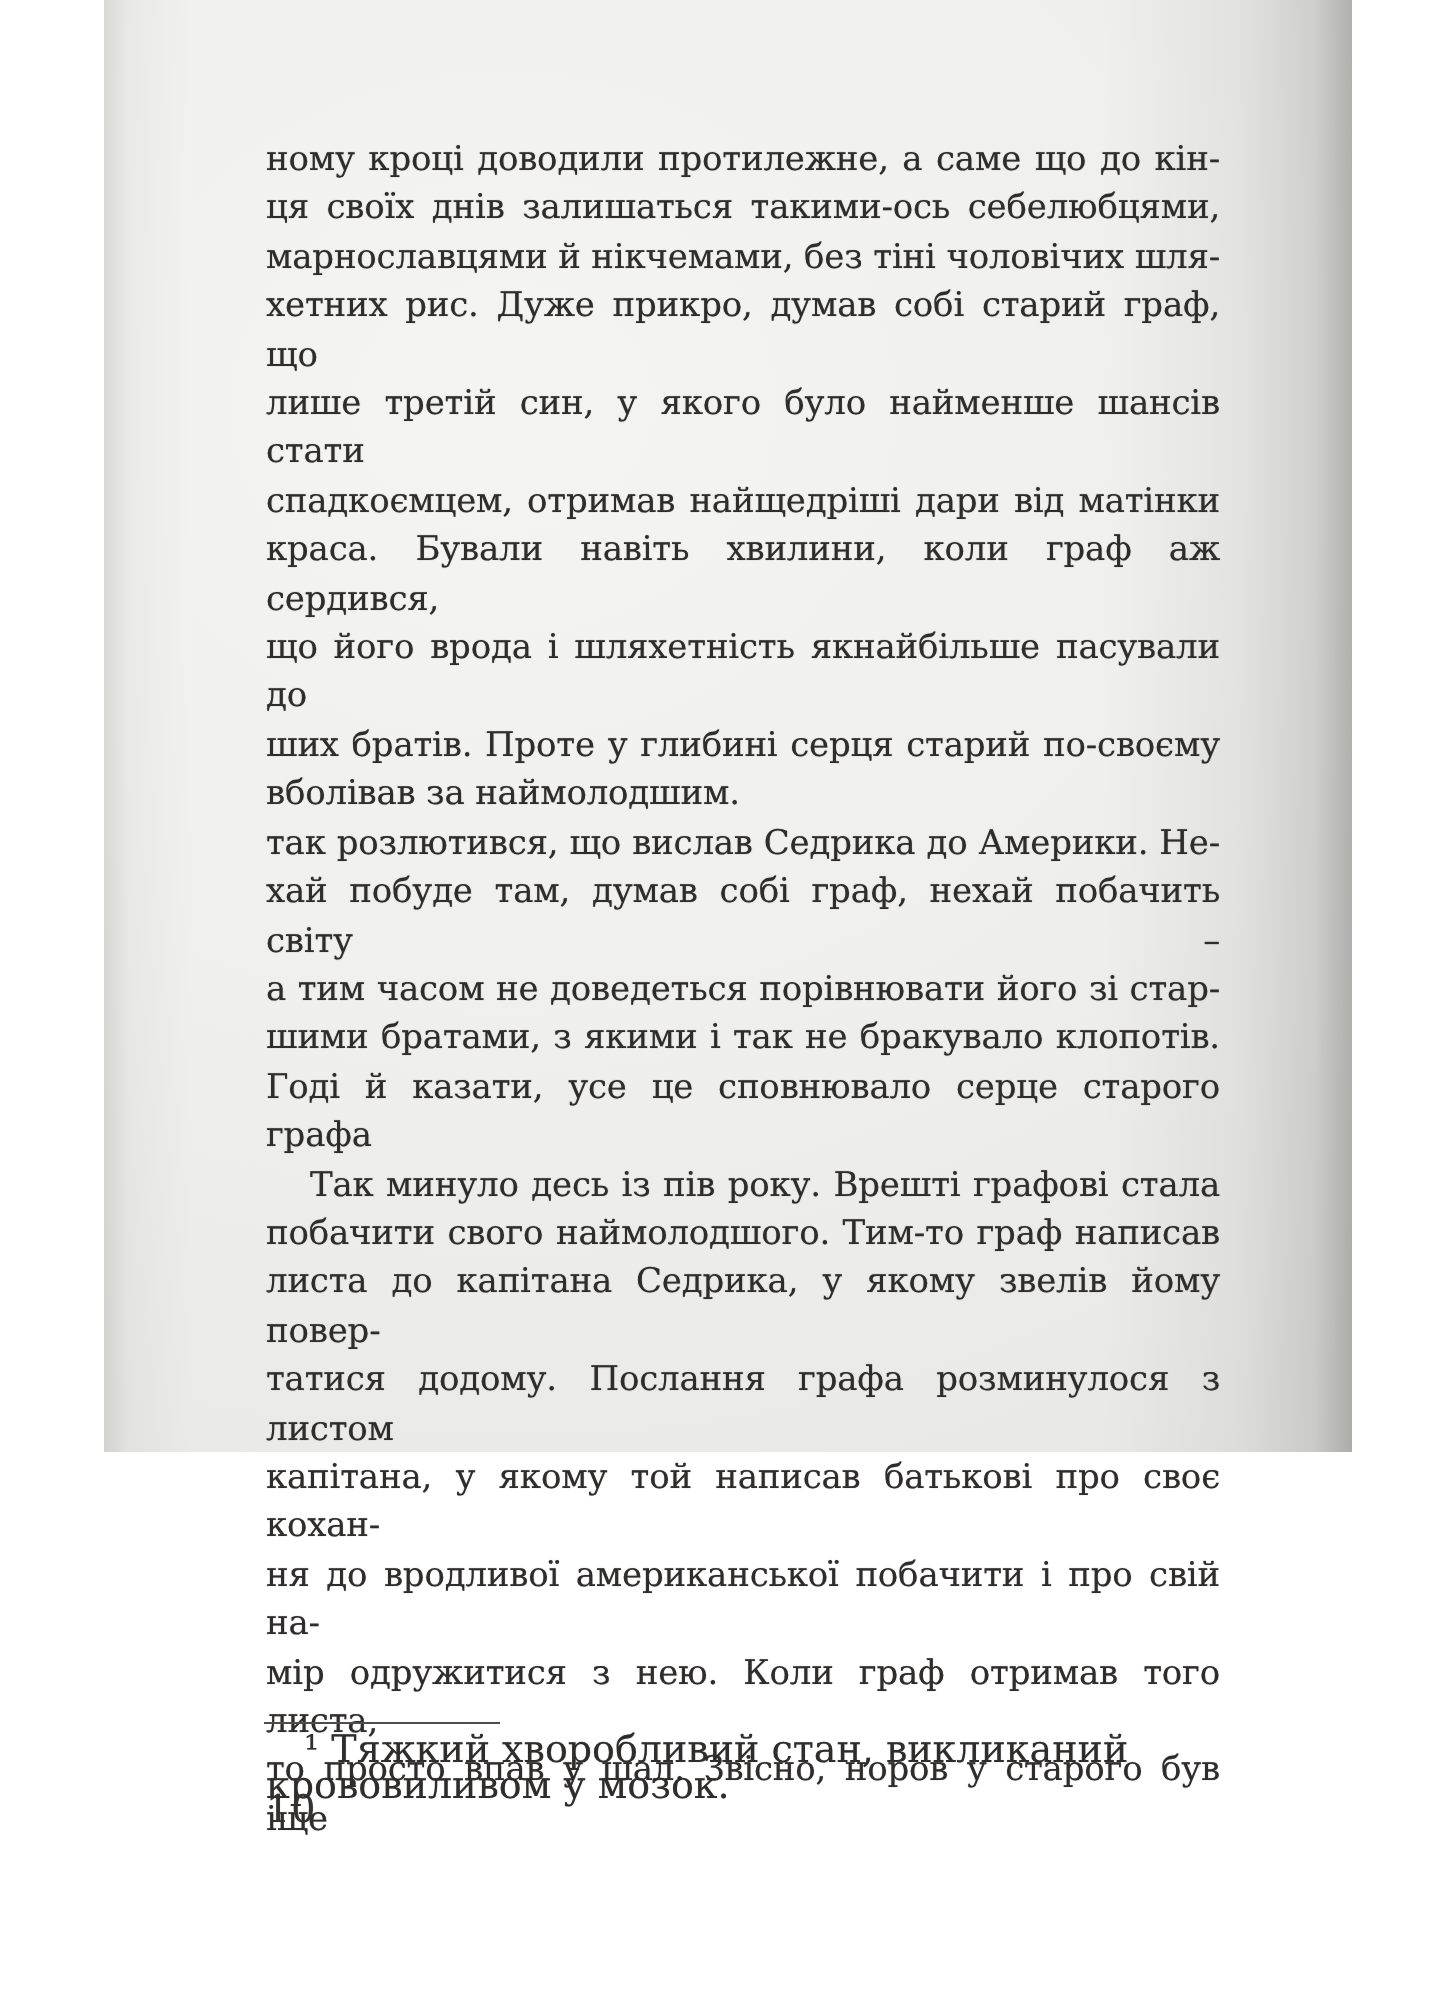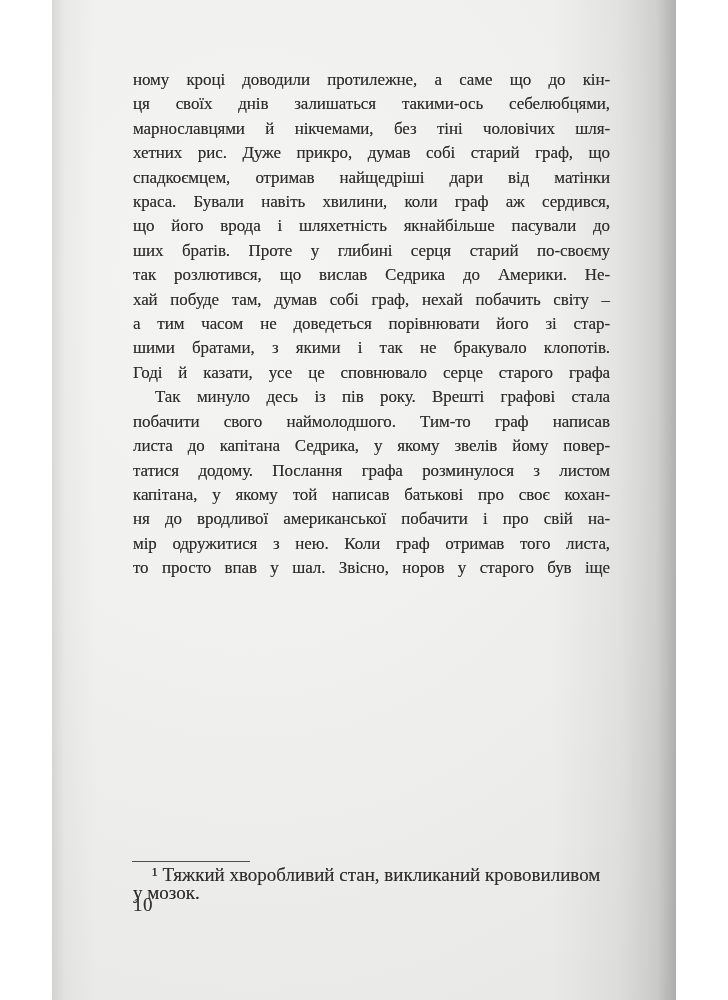--- a/index.html
+++ b/index.html
@@ -15,26 +15,25 @@
     position: relative;
     width: 728px;
     height: 1000px;
     background: #ffffff;
   }
   .page {
     position: absolute;
     left: 52px;
     top: 0;
     width: 624px;
-    height: 1000px;
+    height: 726px;
     background:
       linear-gradient(to right, rgba(0,0,0,0.10) 0%, rgba(0,0,0,0.03) 2%, rgba(0,0,0,0) 7%),
       linear-gradient(to left, rgba(0,0,0,0.26) 0%, rgba(0,0,0,0.13) 3%, rgba(0,0,0,0.05) 9%, rgba(0,0,0,0) 20%),
       radial-gradient(ellipse 130% 95% at 32% 28%, #f4f4f3 0%, #f0f0ef 40%, #eaeae8 75%, #e6e6e4 100%);
-    font-family: Liberation Serif, serif;
   }
   .body-text {
     position: absolute;
     left: 81px;
     top: 68px;
     width: 477px;
     font-size: 17px;
     line-height: 24.4px;
     color: #2f2d2c;
     letter-spacing: -0.1px;
@@ -83,24 +82,26 @@
 <body>
 
 <div class="canvas">
   <div class="page">
 
     <div class="body-text">
       <div class="line">ному кроці доводили протилежне, а саме що до кін-</div>
       <div class="line">ця своїх днів залишаться такими-ось себелюбцями,</div>
       <div class="line">марнославцями й нікчемами, без тіні чоловічих шля-</div>
       <div class="line">хетних рис. Дуже прикро, думав собі старий граф, що</div>
+      <div class="line">лише третій син, у якого було найменше шансів стати</div>
       <div class="line">спадкоємцем, отримав найщедріші дари від матінки</div>
       <div class="line">краса. Бували навіть хвилини, коли граф аж сердився,</div>
       <div class="line">що його врода і шляхетність якнайбільше пасували до</div>
       <div class="line">ших братів. Проте у глибині серця старий по-своєму</div>
+      <div class="line end">вболівав за наймолодшим.</div>
 
       <div class="line">так розлютився, що вислав Седрика до Америки. Не-</div>
       <div class="line">хай побуде там, думав собі граф, нехай побачить світу –</div>
       <div class="line">а тим часом не доведеться порівнювати його зі стар-</div>
       <div class="line">шими братами, з якими і так не бракувало клопотів.</div>
       <div class="line">Годі й казати, усе це сповнювало серце старого графа</div>
 
       <div class="line indent">Так минуло десь із пів року. Врешті графові стала</div>
       <div class="line">побачити свого наймолодшого. Тим-то граф написав</div>
       <div class="line">листа до капітана Седрика, у якому звелів йому повер-</div>

